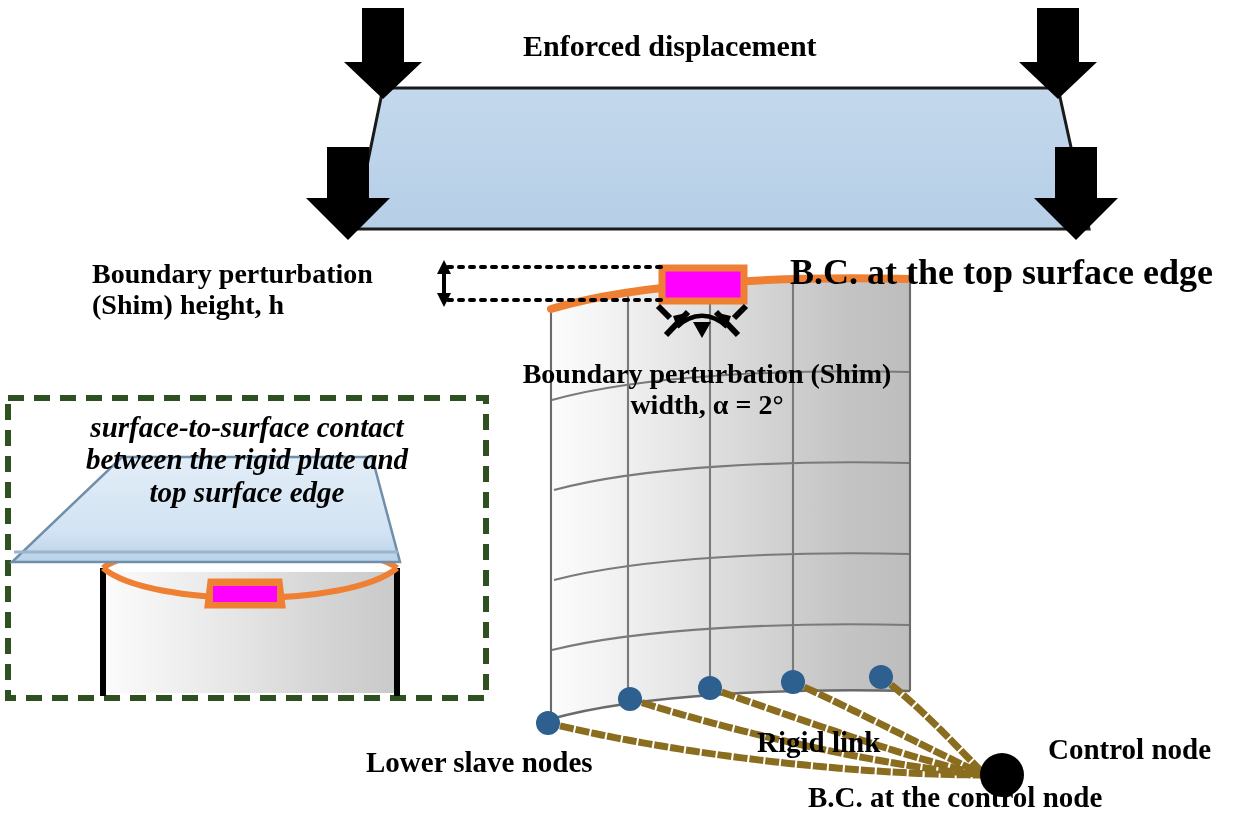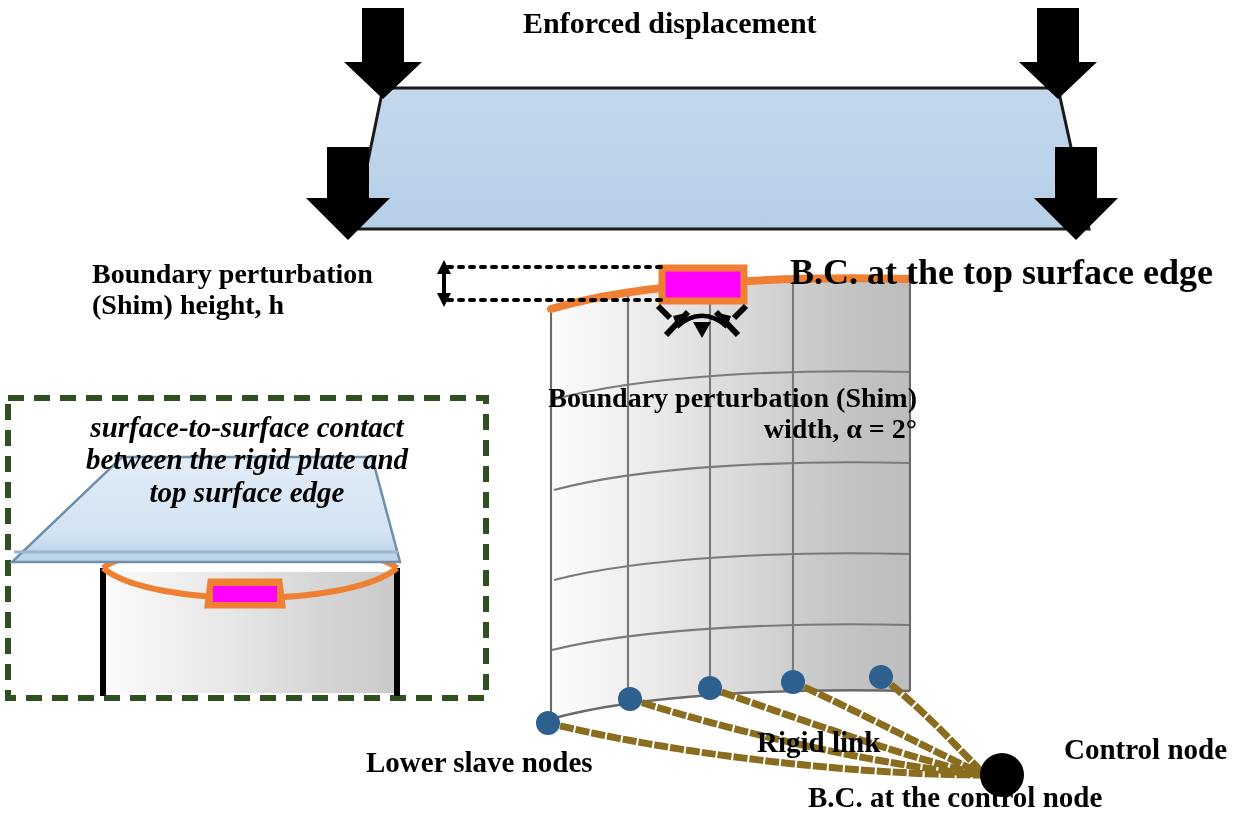--- a/index.html
+++ b/index.html
@@ -8,28 +8,28 @@
     font-family:"Liberation Serif", serif;
   }
   #stage{position:absolute;left:0;top:0;width:1260px;height:828px;}
   svg.layer{position:absolute;left:0;top:0;width:1260px;height:828px;}
   .lbl{
     position:absolute;
     font-family:"Liberation Serif", serif;
     font-weight:bold;color:#000000;
     white-space:nowrap;line-height:1.12;
   }
-  #lbl-enforced{left:523px;top:6px;font-size:30px;}
+  #lbl-enforced{left:523px;top:29px;font-size:30px;}
   #lbl-rigidplate{left:848px;top:170px;font-size:30px;}
   #lbl-bc-top{left:790px;top:252px;font-size:36px;}
   #lbl-shim-height{left:92px;top:258px;font-size:28px;text-align:left;}
-  #lbl-shim-width{left:497px;top:358px;font-size:28px;width:420px;text-align:right;white-space:normal;margin-top:24px;}
+  #lbl-shim-width{left:497px;top:358px;font-size:28px;width:420px;text-align:center;white-space:normal;}
   #lbl-lower-nodes{left:366px;top:746px;font-size:29px;}
   #lbl-rigid-link{left:757px;top:726px;font-size:29px;font-family:Liberation Serif, serif;}
-  #lbl-control-node{left:1048px;top:733px;font-size:29px;margin-left:16px;}
+  #lbl-control-node{left:1048px;top:733px;font-size:29px;}
   #lbl-bc-control{left:808px;top:781px;font-size:29px;}
   #lbl-inset{
     left:12px;top:411px;width:470px;font-size:29px;
     text-align:center;white-space:normal;font-style:italic;
   }
 </style>
 </head>
 <body>
 
 <div id="stage">

